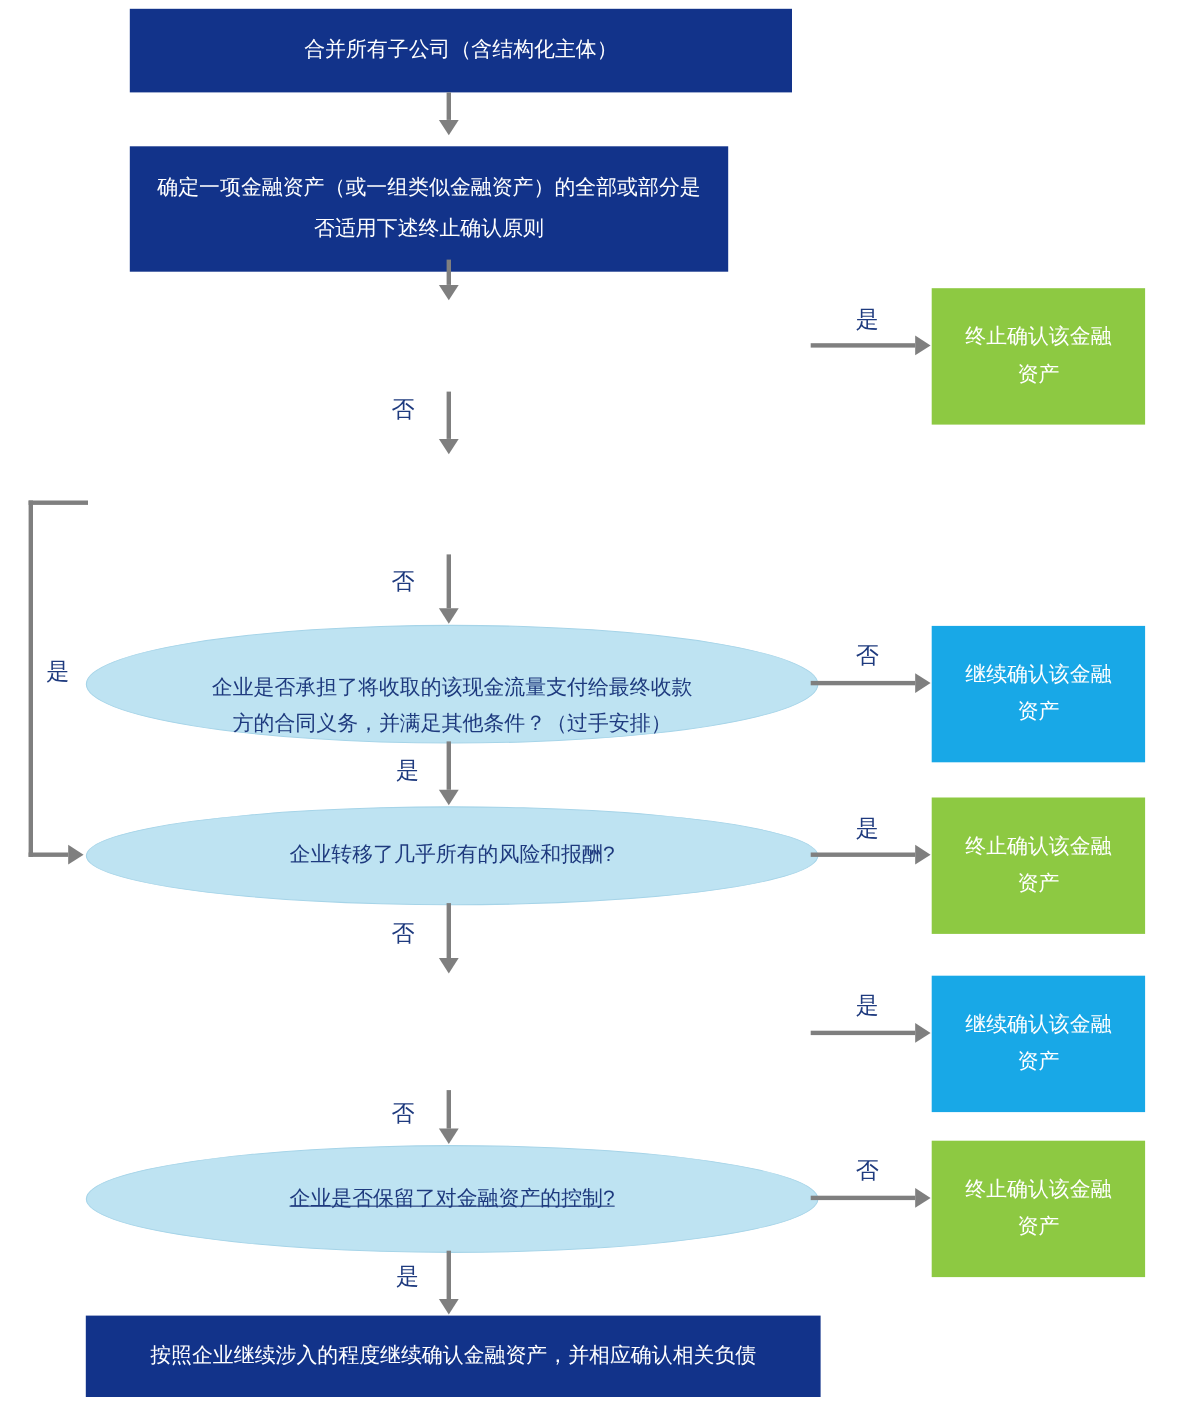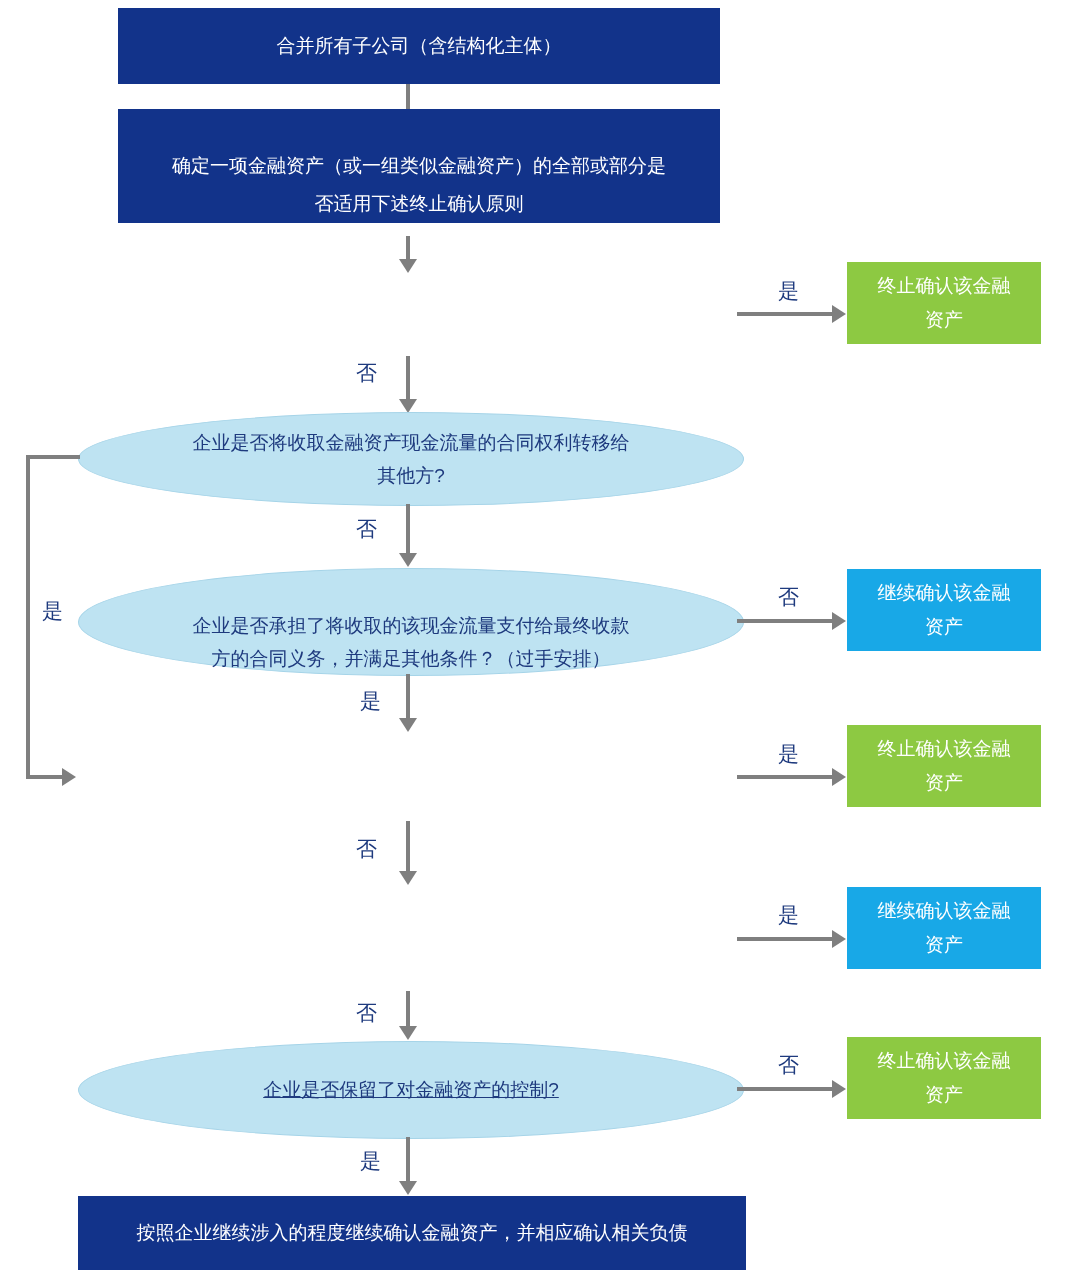--- a/index.html
+++ b/index.html
@@ -11,21 +11,21 @@
         font-size:19px;line-height:2;}
   .pbox .txt{display:inline-block;}
 
   .ellipse{position:absolute;background:var(--question-ellipse,#BEE3F2);
            border:1px solid #A6D4E8;border-radius:50%;
            color:var(--label-text,#1E3A7E);
            display:flex;align-items:center;justify-content:center;text-align:center;
            font-size:19px;line-height:1.75;}
   .ellipse .txt{display:inline-block;max-width:454px;}
 
-  .outcome{position:absolute;left:847px;width:194px;height:82px;color:#fff;
+  .outcome{position:absolute;left:847px;width:194px;height:124px;color:#fff;
            display:flex;align-items:center;justify-content:center;text-align:center;
            font-size:19px;line-height:1.8;}
   .outcome.green{background:var(--derecognize-box,#8DC942);}
   .outcome.blue{background:var(--continue-box,#18A8E7);}
   .outcome .txt{display:inline-block;max-width:142px;}
 
   .vstem{position:absolute;width:4px;background:var(--arrow,#7F7F7F);}
   .hstem{position:absolute;height:4px;background:var(--arrow,#7F7F7F);}
   .head-down{position:absolute;width:0;height:0;
              border-left:9px solid transparent;border-right:9px solid transparent;
@@ -47,21 +47,21 @@
 
   <div class="pbox" style="left:118px;top:8px;width:602px;height:76px;">
     <span class="txt">合并所有子公司（含结构化主体）</span>
   </div>
 
   <div>
     <div class="vstem" style="left:406px;top:84px;height:25px;"></div>
     <div class="head-down" style="left:399px;top:109px;"></div>
   </div>
 
-  <div class="pbox" style="left:118px;top:109px;width:602px;height:114px;align-items:flex-end;">
+  <div class="pbox" style="left:118px;top:133px;width:544px;height:114px;">
     <span class="txt w500">确定一项金融资产（或一组类似金融资产）的全部或部分是否适用下述终止确认原则</span>
   </div>
 
   <div>
     <div class="vstem" style="left:406px;top:236px;height:23px;"></div>
     <div class="head-down" style="left:399px;top:259px;"></div>
   </div>
 
   <div>
     <div class="hstem" style="left:737px;top:312px;width:95px;"></div>
@@ -71,23 +71,20 @@
   <div class="outcome green" style="top:262px;">
     <span class="txt">终止确认该金融资产</span>
   </div>
 
   <div>
     <div class="vstem" style="left:406px;top:356px;height:43px;"></div>
     <div class="head-down" style="left:399px;top:399px;"></div>
   </div>
   <span class="elabel" style="left:356px;top:362px;">否</span>
 
-  <div class="ellipse" style="left:78px;top:412px;width:664px;height:92px;">
-    <span class="txt w410">企业是否将收取金融资产现金流量的合同权利转移给其他方?</span>
-  </div>
 
   <div>
     <div class="hstem" style="left:26px;top:455px;width:54px;"></div>
     <div class="vstem" style="left:26px;top:455px;height:324px;"></div>
     <div class="hstem" style="left:26px;top:775px;width:36px;"></div>
     <div class="head-right" style="left:62px;top:768px;"></div>
   </div>
   <span class="elabel" style="left:42px;top:600px;">是</span>
 
   <div>
@@ -107,20 +104,23 @@
   <div class="outcome blue" style="top:569px;">
     <span class="txt">继续确认该金融资产</span>
   </div>
 
   <div>
     <div class="vstem" style="left:406px;top:674px;height:44px;"></div>
     <div class="head-down" style="left:399px;top:718px;"></div>
   </div>
   <span class="elabel" style="left:360px;top:690px;">是</span>
 
+  <div class="ellipse" style="left:78px;top:733px;width:664px;height:88px;">
+    <span class="txt">企业转移了几乎所有的风险和报酬?</span>
+  </div>
   <div>
     <div class="hstem" style="left:737px;top:775px;width:95px;"></div>
     <div class="head-right" style="left:832px;top:768px;"></div>
   </div>
   <span class="elabel" style="left:778px;top:743px;">是</span>
   <div class="outcome green" style="top:725px;">
     <span class="txt">终止确认该金融资产</span>
   </div>
 
   <div>

